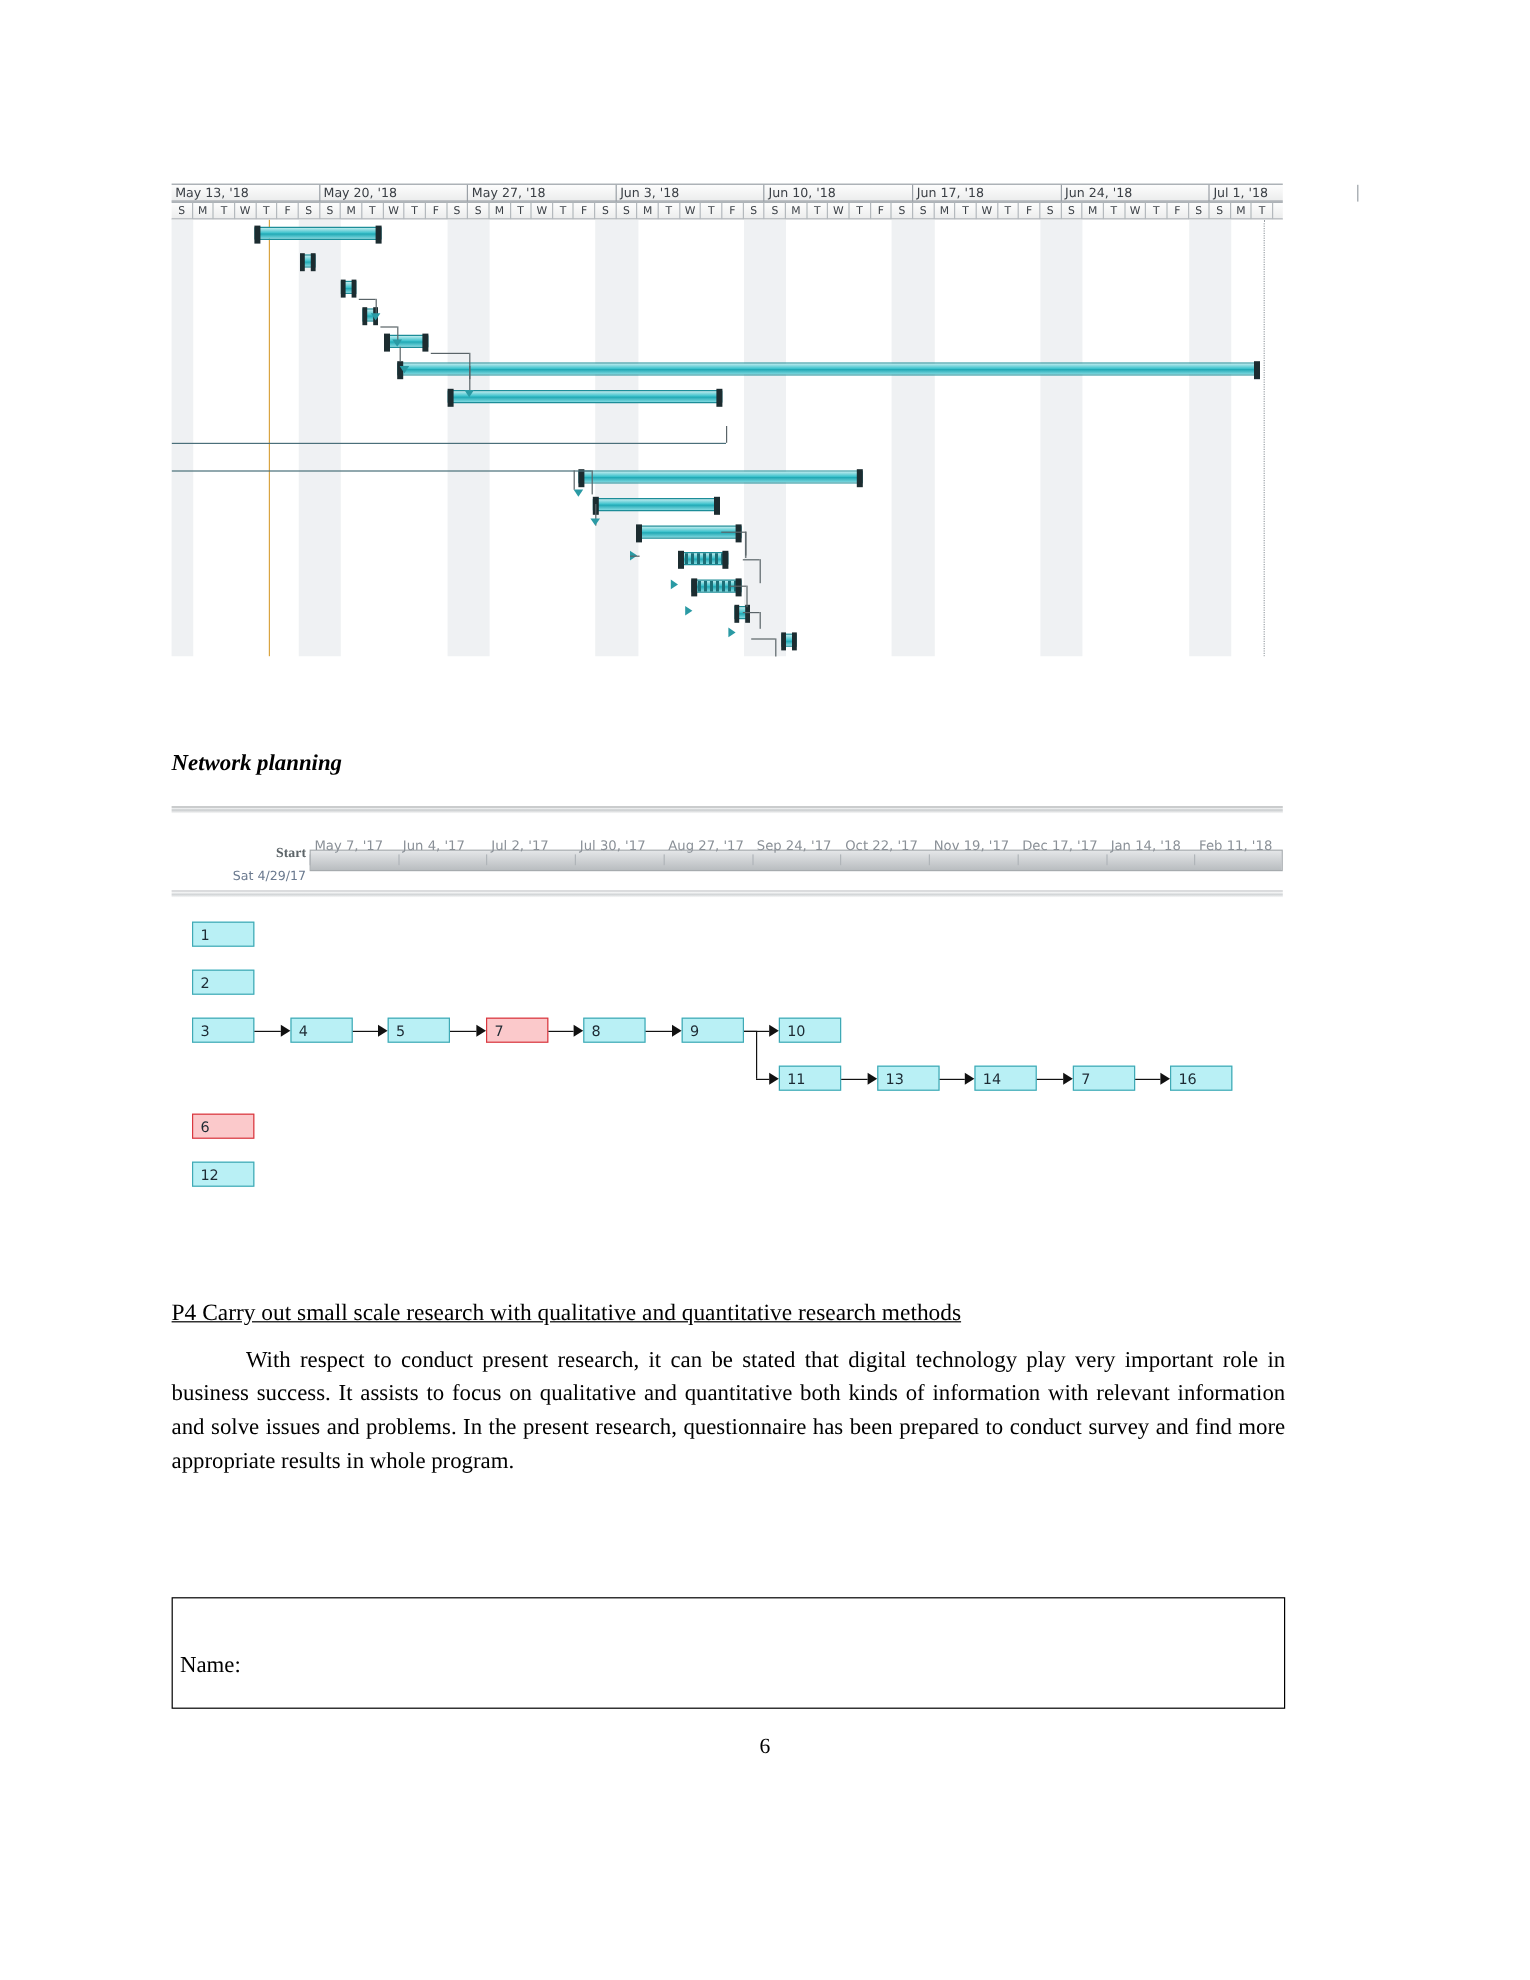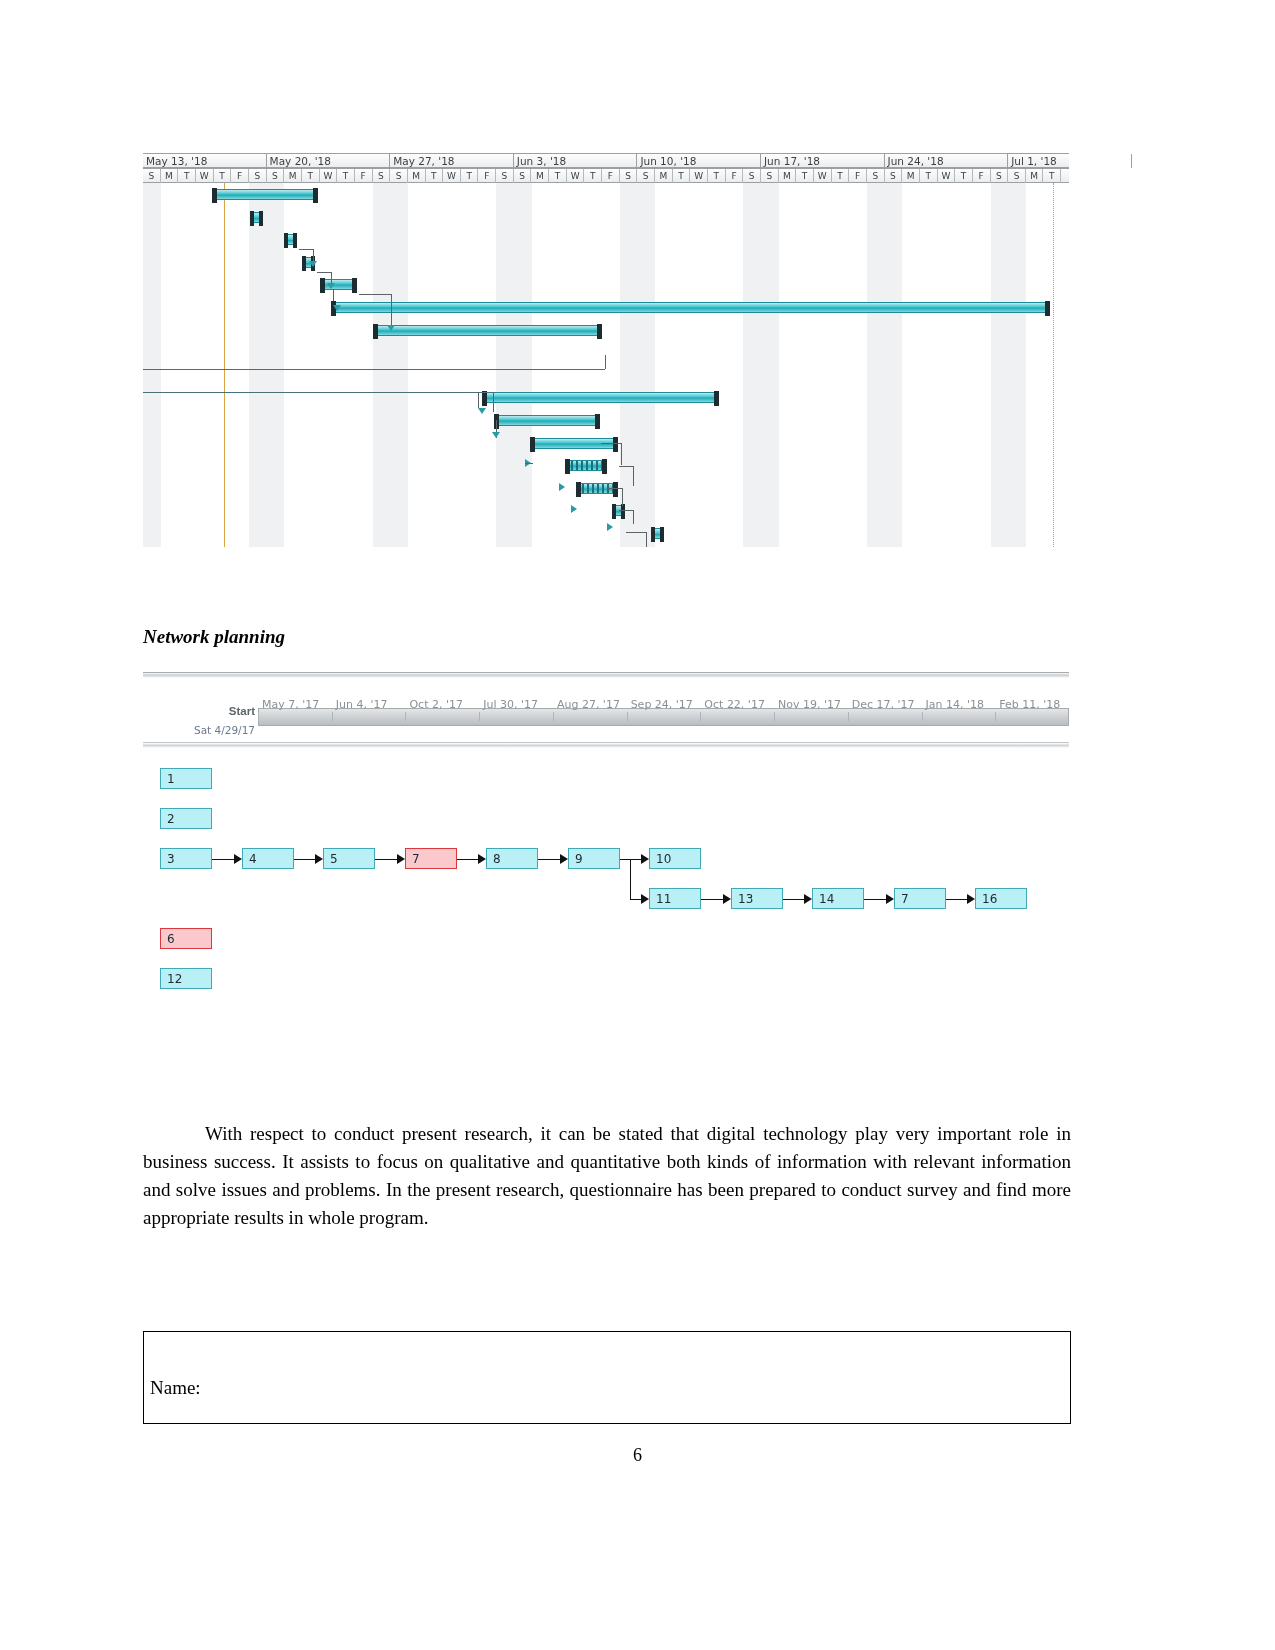--- a/index.html
+++ b/index.html
@@ -142,21 +142,21 @@
   }
   .net-tickmark { position:absolute; top:14px; width:0; height:9px; border-left:1px solid #b0b5b9; }
   .net-scalebar {
     position:absolute; left:115px; top:36px; width:811px; height:18px;
     background:linear-gradient(#e4e6e8,#b9bdc0);
     border:1px solid #a6abae;
   }
   .net-start-label {
     position:absolute; left:22px; top:33px; width:90px; text-align:right;
     font-size:11.5px; font-weight:bold; color:#5d6569;
-    font-family:Liberation Sans, sans-serif;
+    font-family:Liberation Serif, serif;
   }
   .net-start-date {
     position:absolute; left:10px; top:52px; width:102px; text-align:right;
     font-size:10.5px; color:#6b7a8f;
     font-family:"DejaVu Sans", sans-serif;
   }
   .net-botrule {
     position:absolute; left:0; top:70px; width:926px; height:6px;
     background:linear-gradient(#ffffff,#d2d5d7 50%,#ffffff);
     border-top:1px solid #c3c6c8;
@@ -332,21 +332,21 @@
   <div id="network-figure">
     <div class="net-toprule"></div>
     <div class="net-scalebar"></div>
     <div class="net-start-label">Start</div>
     <div class="net-start-date">Sat 4/29/17</div>
     <div class="net-timeline" id="net-timeline">
         <div class="net-tick" style="left: 119px;">May 7, '17</div>
         <div class="net-tickmark" style="left: 115px;"></div>
         <div class="net-tick" style="left: 192.727px;">Jun 4, '17</div>
         <div class="net-tickmark" style="left: 188.727px;"></div>
-        <div class="net-tick" style="left: 266.455px;">Oct 2, '17</div>
+        <div class="net-tick" style="left: 266.455px;">Jul 2, '17</div>
         <div class="net-tickmark" style="left: 262.455px;"></div>
         <div class="net-tick" style="left: 340.182px;">Jul 30, '17</div>
         <div class="net-tickmark" style="left: 336.182px;"></div>
         <div class="net-tick" style="left: 413.909px;">Aug 27, '17</div>
         <div class="net-tickmark" style="left: 409.909px;"></div>
         <div class="net-tick" style="left: 487.636px;">Sep 24, '17</div>
         <div class="net-tickmark" style="left: 483.636px;"></div>
         <div class="net-tick" style="left: 561.364px;">Oct 22, '17</div>
         <div class="net-tickmark" style="left: 557.364px;"></div>
         <div class="net-tick" style="left: 635.091px;">Nov 19, '17</div>
@@ -397,20 +397,21 @@
         <div class="net-link-h" style="left: 640px; top: 226.5px; width: 21px;"></div>
         <div class="net-arrow" style="left: 661px; top: 221.5px;"></div>
         <div class="net-link-h" style="left: 721px; top: 226.5px; width: 22px;"></div>
         <div class="net-arrow" style="left: 743px; top: 221.5px;"></div>
         <div class="net-link-h" style="left: 803px; top: 226.5px; width: 21px;"></div>
         <div class="net-arrow" style="left: 824px; top: 221.5px;"></div>
       </div>
   </div>
 
 
+  <div class="heading-underline" style="top:1084px;">P4 Carry out small scale research with qualitative and quantitative research methods</div>
 
   <div class="body-text" style="top:1120px;">With respect to conduct present research, it can be stated that digital technology play very important role in business success. It assists to focus on qualitative and quantitative both kinds of information with relevant information and solve issues and problems. In the present research, questionnaire has been prepared to conduct survey and find more appropriate results in whole program.</div>
 
   <div id="questionnaire">
     <div class="q-name">Name:</div>
   </div>
 
   <div class="page-num" style="top:1445px;">6</div>
 </div>
 

